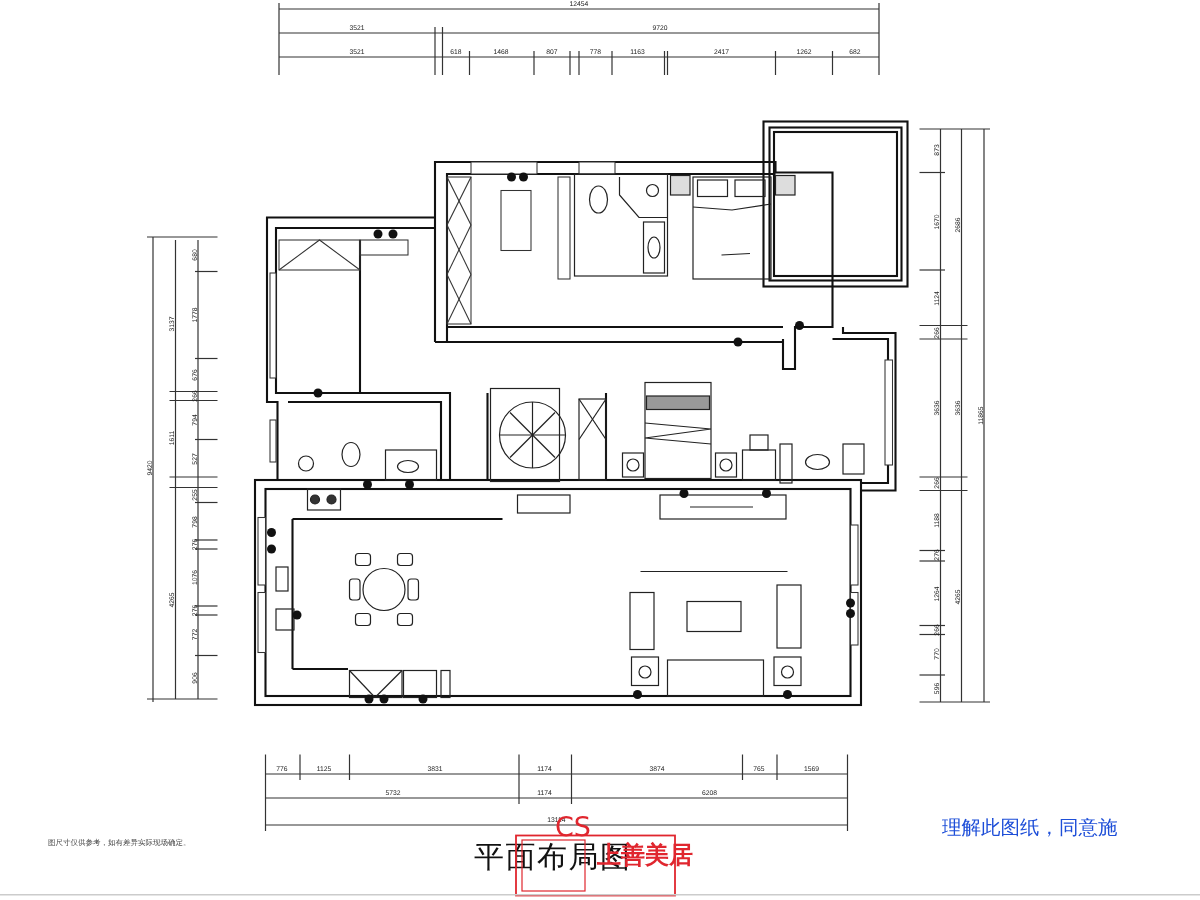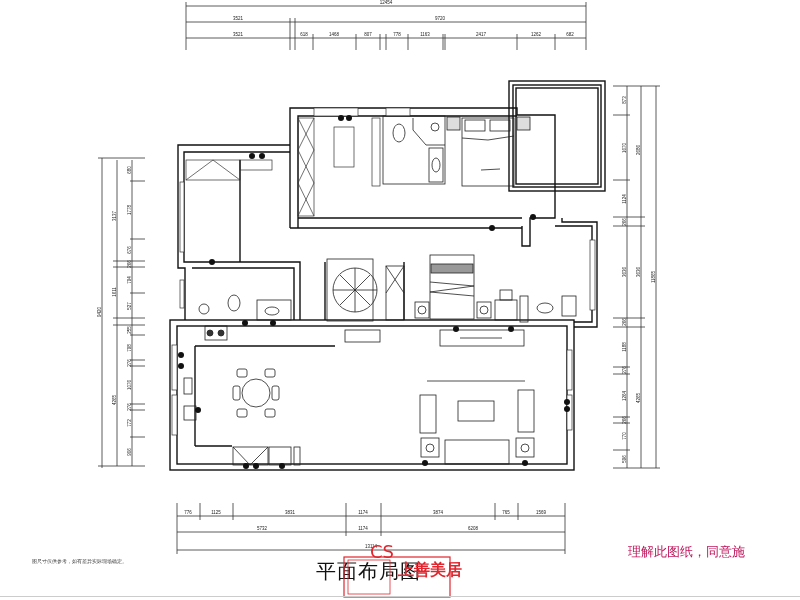--- a/index.html
+++ b/index.html
@@ -1,21 +1,21 @@
 <!DOCTYPE html>
 <html><head>
 <meta charset="utf-8">
 <style>
   html,body{margin:0;padding:0;background:#fff;}
   body{width:800px;height:600px;position:relative;overflow:hidden;font-family:"DejaVu Sans",sans-serif;}
   #plan{position:absolute;left:0;top:0;width:800px;height:600px;}
   .dimtxt{font-family:"Liberation Sans",sans-serif;font-size:4.5px;fill:#222;}
   .title{position:absolute;left:316px;top:558px;font-family:Liberation Serif, serif;font-size:20px;color:#111;letter-spacing:1px;}
   .note-left{position:absolute;left:32px;top:558px;font-family:"DejaVu Serif",serif;font-size:5px;color:#444;}
-  .note-right{position:absolute;left:628px;top:543px;font-family:"DejaVu Serif",serif;font-size:13px;color:#be185d;}
+  .note-right{position:absolute;left:628px;top:543px;font-family:"DejaVu Serif",serif;font-size:13px;color:#1d4ed8;}
   .stamp{position:absolute;left:343px;top:556px;width:108px;height:42px;}
   .stamp-text{position:absolute;left:398px;top:560px;font-family:"DejaVu Sans",sans-serif;font-size:16px;font-weight:bold;color:#e0262e;letter-spacing:0px;text-align:center;}
   .stamp-logo{position:absolute;left:370px;top:541px;font-family:"DejaVu Sans",sans-serif;font-size:18px;font-weight:normal;color:#e0262e;}
   .bottom-rule{position:absolute;left:0;top:596px;width:800px;height:1px;background:#ccc;}
 </style>
 </head>
 <body>
 
 <svg id="plan" viewBox="0 0 800 600" xmlns="http://www.w3.org/2000/svg">
   <g stroke="#333" stroke-width="0.8" fill="none">

